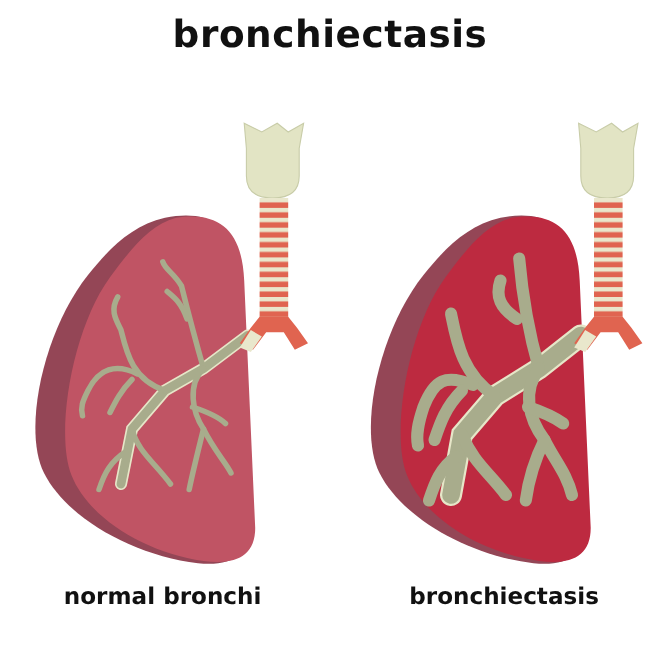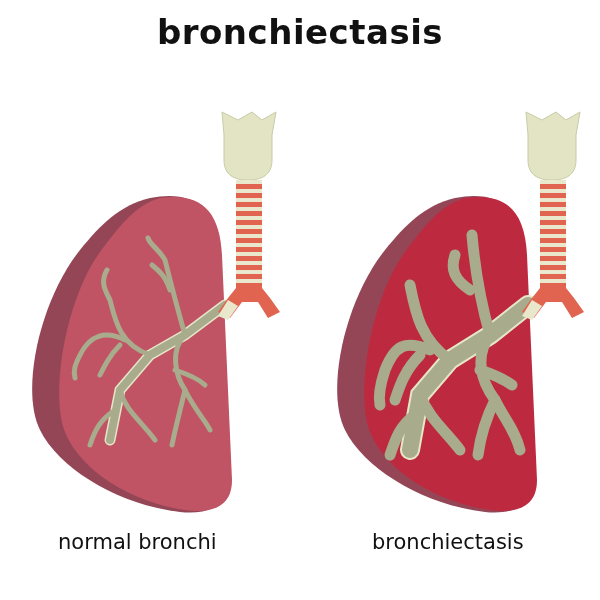--- a/index.html
+++ b/index.html
@@ -1,18 +1,18 @@
 <!DOCTYPE html>
 <html><head>
 <meta charset="utf-8">
 <style>
   html, body { margin:0; padding:0; background:#ffffff; }
   body { width:600px; height:600px; position:relative; overflow:hidden; font-family:"DejaVu Sans", sans-serif; }
   .title { position:absolute; top:12px; left:0; width:600px; text-align:center; font-weight:bold; font-size:34px; color:#111; letter-spacing:0.5px; }
-  .label { position:absolute; top:530px; font-weight:normal; font-size:21px; color:#111; }
+  .label { position:absolute; top:530px; font-weight:bold; font-size:21px; color:#111; }
   .label.left { left:58px; }
   .label.right { left:372px; }
   svg.art { position:absolute; left:0; top:0; }
 </style>
 </head>
 <body>
 
 <div class="title">bronchiectasis</div>
 
 <svg class="art" width="600" height="600" viewBox="0 0 600 600">

